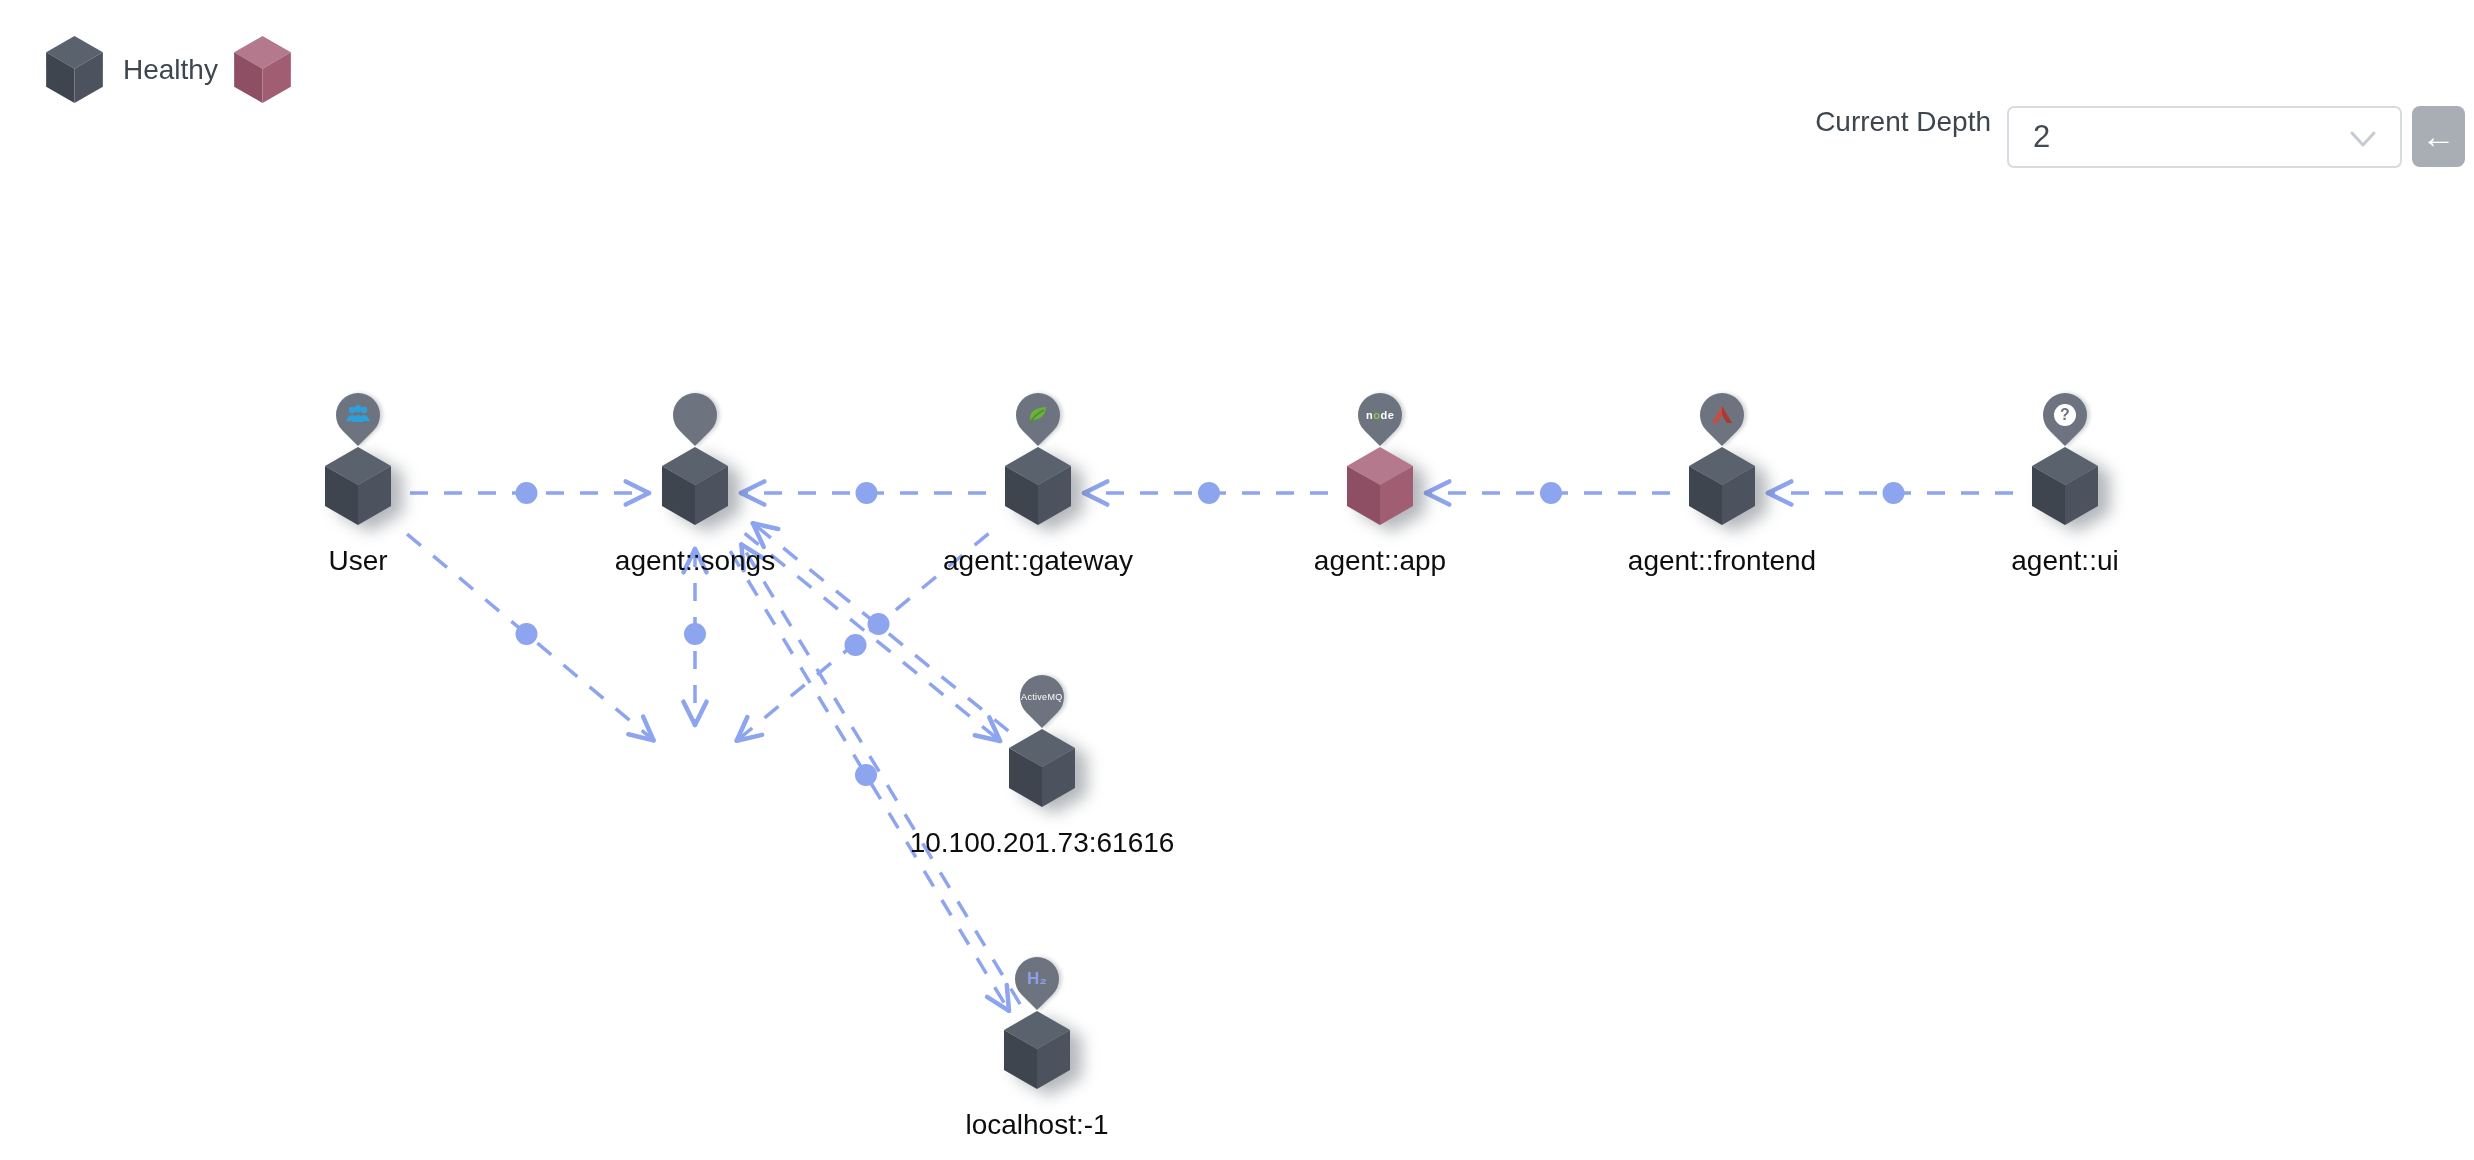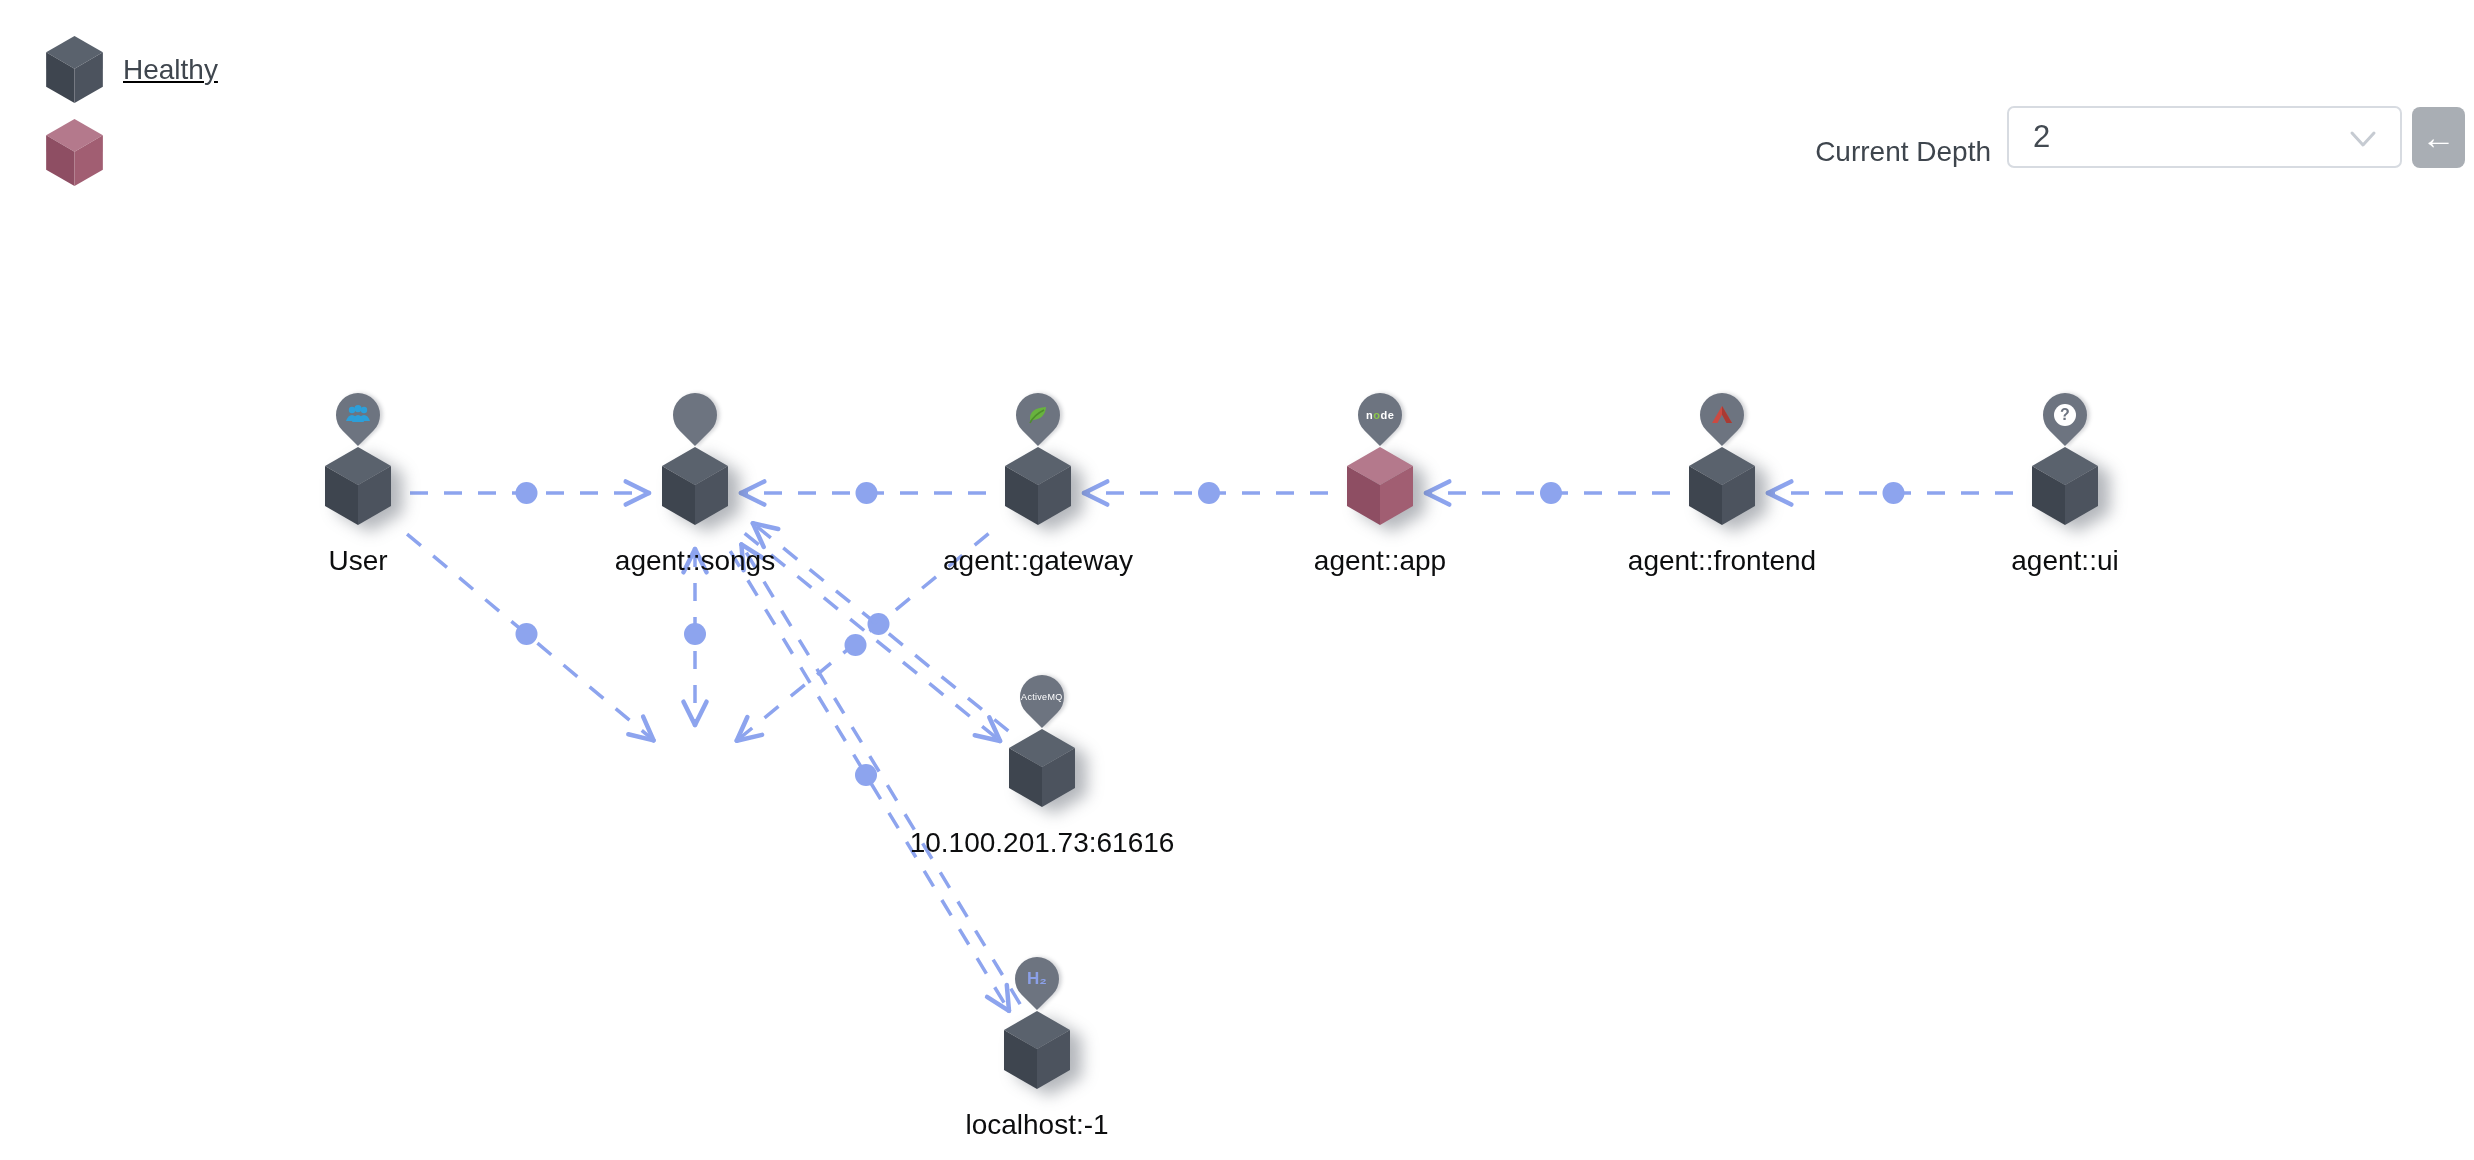--- a/index.html
+++ b/index.html
@@ -1,25 +1,25 @@
 <!DOCTYPE html>
 <html><head>
 <meta charset="utf-8">
 <style>
   html,body{margin:0;padding:0;background:#ffffff;}
   #app{position:relative;width:2474px;height:1160px;background:#ffffff;overflow:hidden;
        font-family:"Liberation Sans","DejaVu Sans",sans-serif;}
 
   
-  .legend{position:absolute;top:36px;left:46px;display:flex;flex-direction:column;gap:16px;text-decoration:underline;}
+  .legend{position:absolute;top:36px;left:46px;display:flex;flex-direction:row;gap:16px;}
   .legend-row{display:flex;align-items:center;gap:20px;}
   .legend-label{font-size:28px;color:#3f464e;}
 
   
-  .toolbar{position:absolute;top:106px;right:9px;display:flex;align-items:flex-end;gap:10px;}
+  .toolbar{position:absolute;top:106px;right:9px;display:flex;align-items:flex-start;gap:10px;}
   .depth-label{font-size:28px;color:#3e454d;margin-right:6px;}
   .depth-select{position:relative;width:395px;height:62px;border:2px solid #d7dbe1;border-radius:7px;
                 background:#fff;display:flex;align-items:center;cursor:pointer;box-sizing:border-box;}
   .depth-value{font-size:31px;color:#434a52;padding-left:24px;}
   .depth-chevron{position:absolute;right:22px;top:18px;}
   .back-button{width:53px;height:61px;background:#a9aeb4;border:none;border-radius:8px;cursor:pointer;
                display:flex;align-items:center;justify-content:center;color:#ffffff;font-size:34px;
                font-family:"Liberation Sans","DejaVu Sans",sans-serif;padding:0;}
 
   

